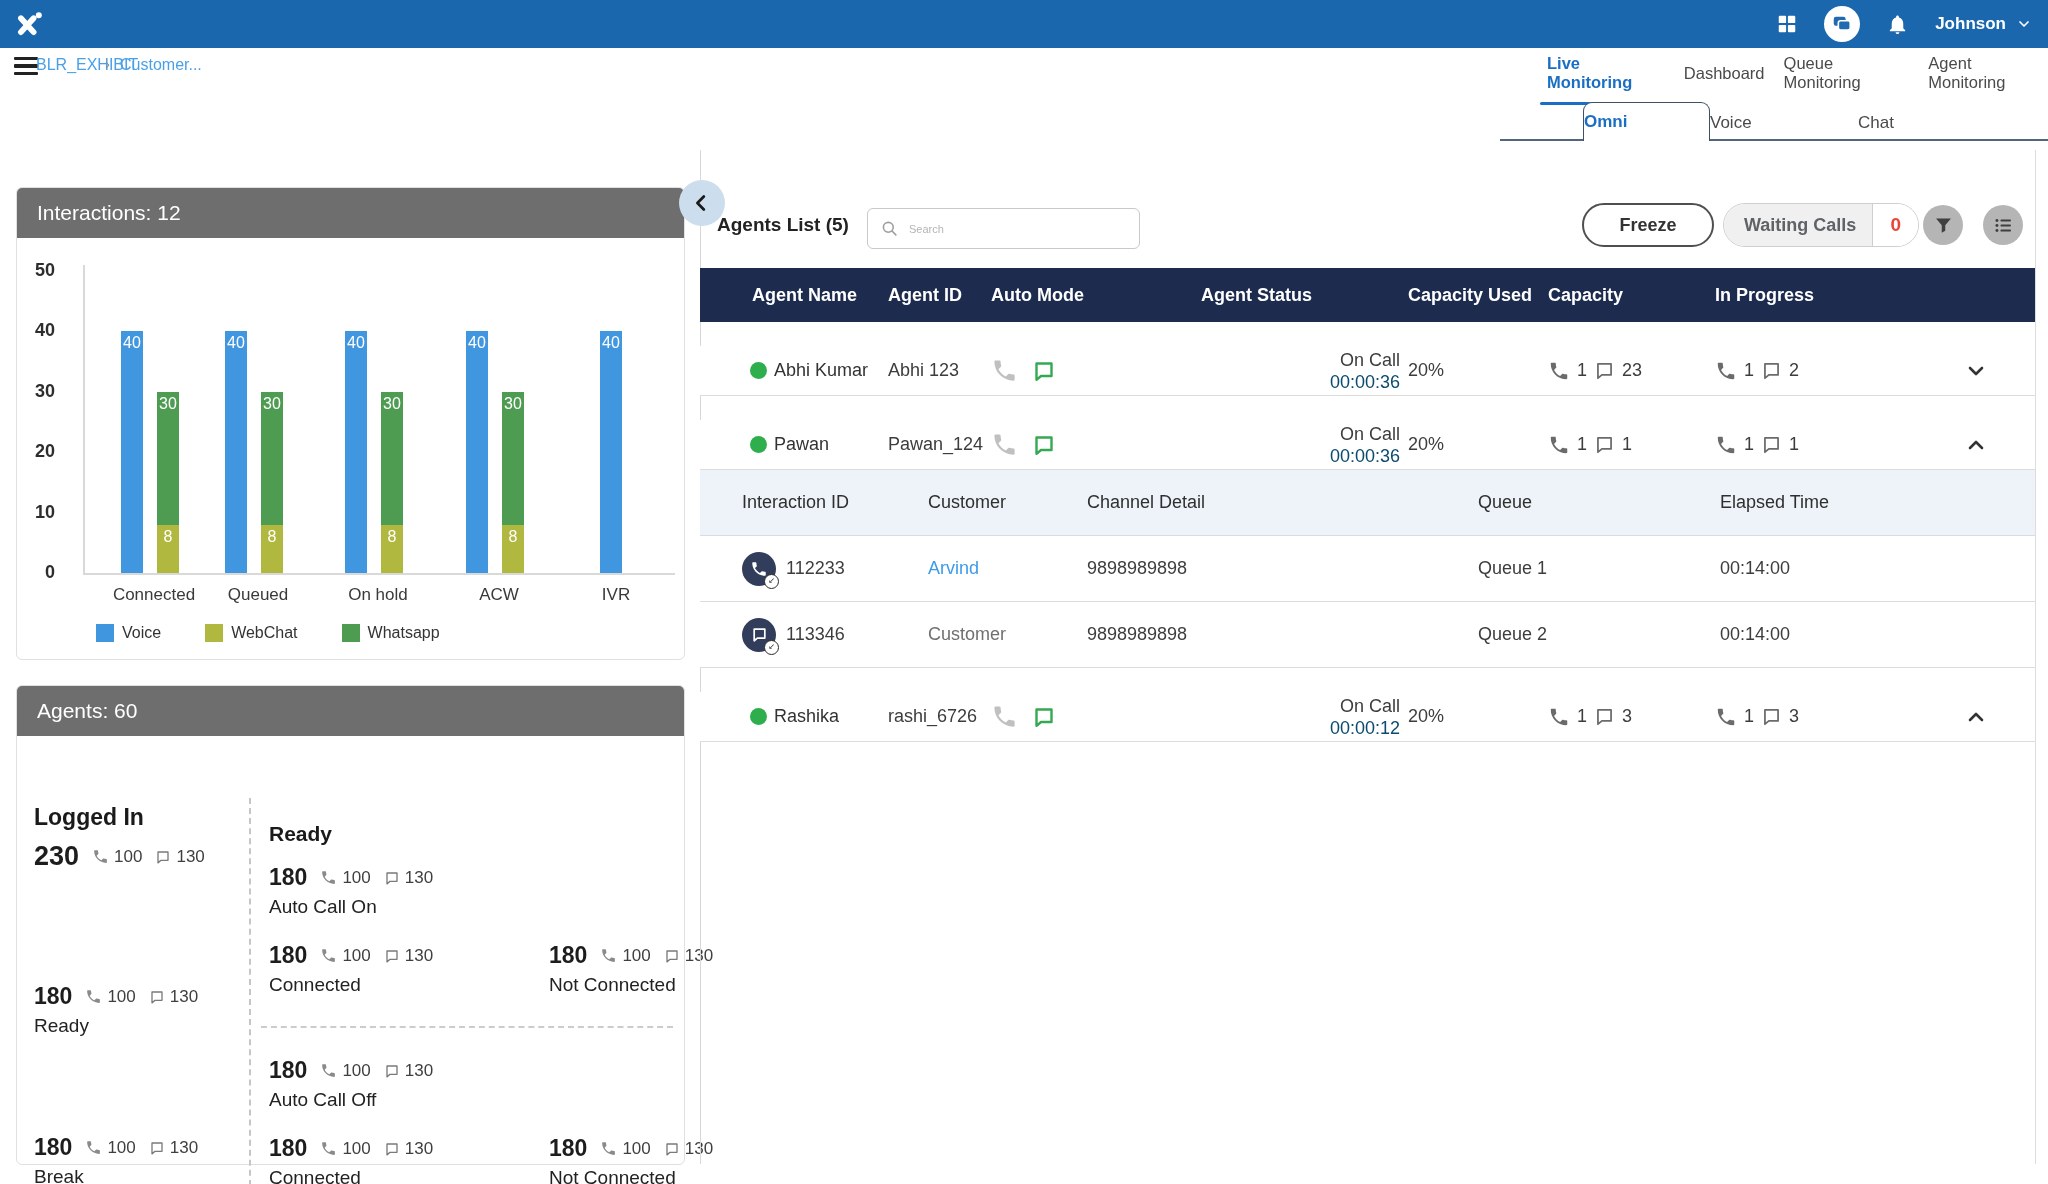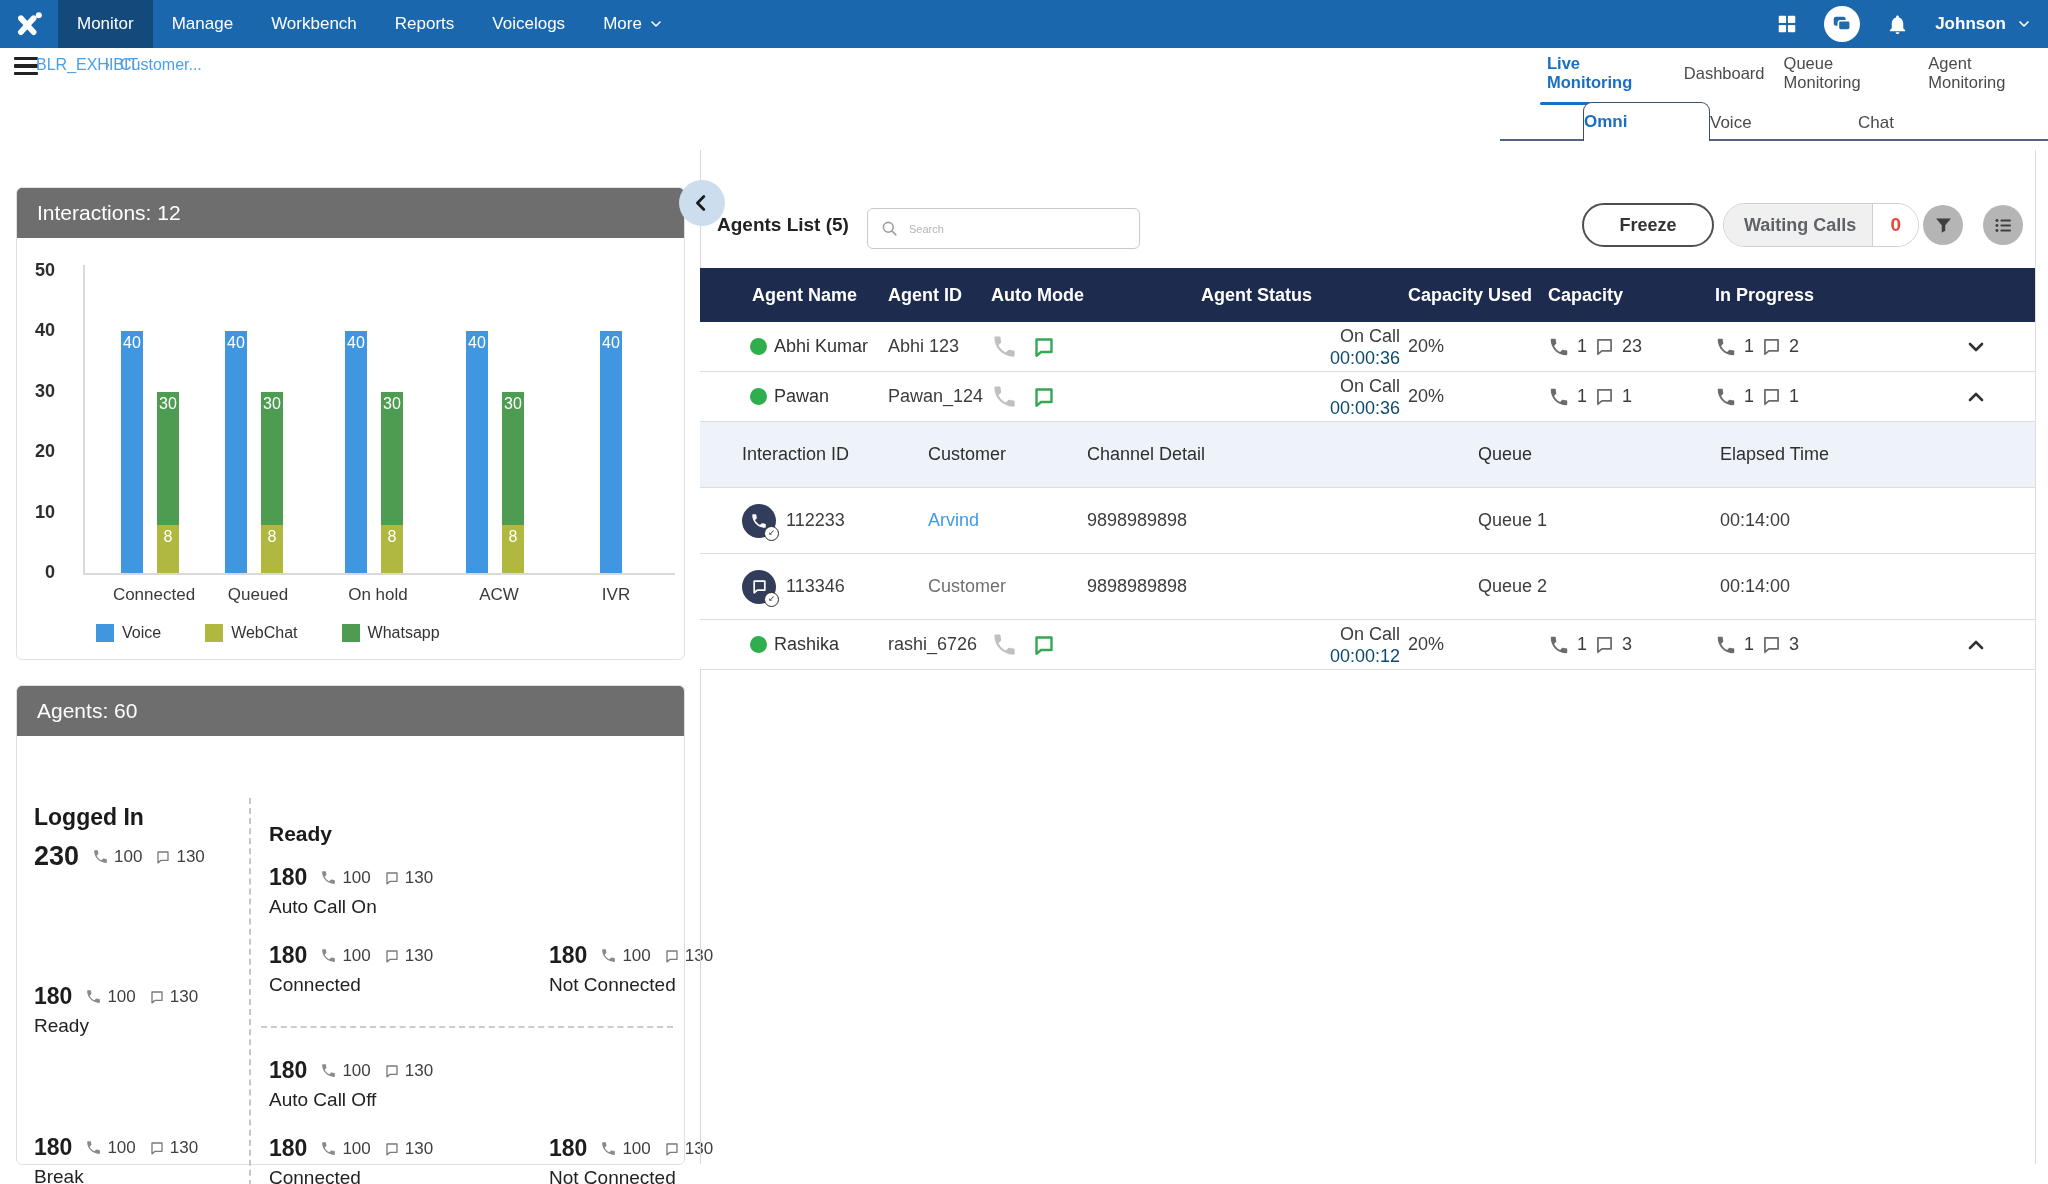--- a/index.html
+++ b/index.html
@@ -83,21 +83,21 @@
   #waiting-label{background:#f0f0f0;display:flex;align-items:center;padding:0 16px 0 20px;font-size:18px;font-weight:700;color:#5f6368;}
   #waiting-count{display:flex;align-items:center;justify-content:center;width:46px;font-size:19px;font-weight:700;color:#e8453c;border-left:1.5px solid #cfcfcf;background:#fff;}
   .circ-btn{position:absolute;top:205px;width:40px;height:40px;border-radius:50%;background:#b5b5b5;border:none;display:flex;align-items:center;justify-content:center;cursor:pointer;}
   #filter-btn{left:1923px;}
   #listview-btn{left:1983px;}
 
   
   #agents-table{position:absolute;left:700px;top:268px;width:1335px;}
   .t-row{display:grid;grid-template-columns:180px 105px 120px 295px 140px 160px 250px 85px;align-items:center;border-bottom:1px solid #dcdcdc;background:#fff;}
   .t-row.t-head{background:#1c2b4e;height:54px;border-bottom:none;}
-  .t-row.t-main{height:50px;cursor:pointer;}
+  .t-row.t-main{height:50px;cursor:pointer;margin-top:24px;}
   .t-cell{display:flex;align-items:center;font-size:18px;color:#3d3d3d;}
   .t-head .t-cell{color:#fff;font-weight:700;}
   .c0{padding-left:50px;}
   .t-head .c0{padding-left:52px;}
   .c1{padding-left:8px;}
   .c2{padding-left:6px;gap:14px;}
   .c3{padding-left:8px;flex-direction:column;align-items:flex-end;justify-content:center;line-height:22px;}
   .t-head .c3{flex-direction:row;align-items:center;}
   .c4{padding-left:8px;}
   .c5{padding-left:8px;}
@@ -127,32 +127,20 @@
 <div class="screen">
 
   <header id="topbar">
     <div id="logo">
         <svg width="30" height="30" viewBox="0 0 26 26">
           <line x1="6" y1="8" x2="17" y2="20" stroke="#fff" stroke-width="5" stroke-linecap="round"></line>
           <line x1="17" y1="8" x2="6" y2="20" stroke="#fff" stroke-width="5" stroke-linecap="round"></line>
           <circle cx="21.5" cy="5.5" r="2.6" fill="#fff"></circle>
         </svg>
       </div>
-    <nav id="main-nav">
-        <div class="nav-item active">Monitor</div>
-        <div class="nav-item">Manage</div>
-        <div class="nav-item">Workbench</div>
-        <div class="nav-item">Reports</div>
-        <div class="nav-item">Voicelogs</div>
-        <div class="nav-item">More<span style="display:flex;align-items:center;">
-            <svg width="16" height="16" viewBox="0 0 24 24" fill="none">
-              <polyline points="6,9 12,15 18,9" stroke="#fff" stroke-width="2.4" stroke-linecap="round" stroke-linejoin="round"></polyline>
-            </svg>
-          </span></div>
-      </nav>
     <div id="topbar-right">
       <span class="tb-icon" id="apps-btn">
           <svg width="22" height="22" viewBox="0 0 24 24">
             <rect x="3" y="3" width="8" height="8" rx="1" fill="#fff"></rect>
             <rect x="13" y="3" width="8" height="8" rx="1" fill="#fff"></rect>
             <rect x="3" y="13" width="8" height="8" rx="1" fill="#fff"></rect>
             <rect x="13" y="13" width="8" height="8" rx="1" fill="#fff"></rect>
           </svg>
         </span>
       <span class="tb-icon" id="chat-launcher">

